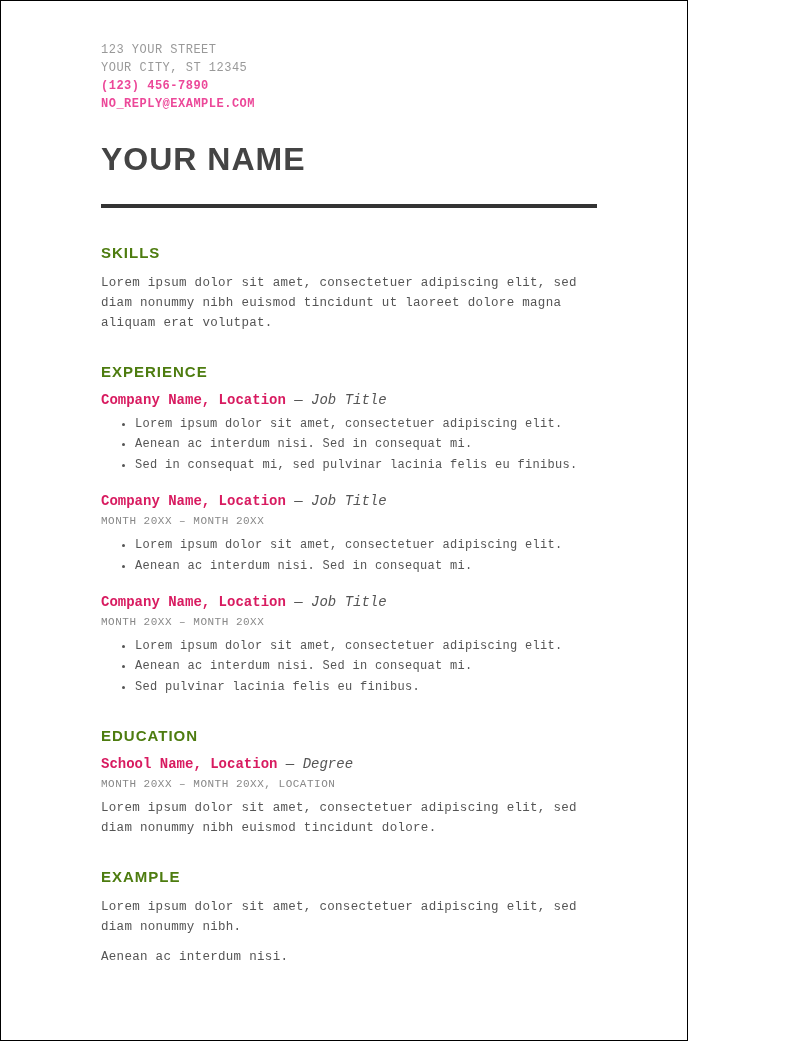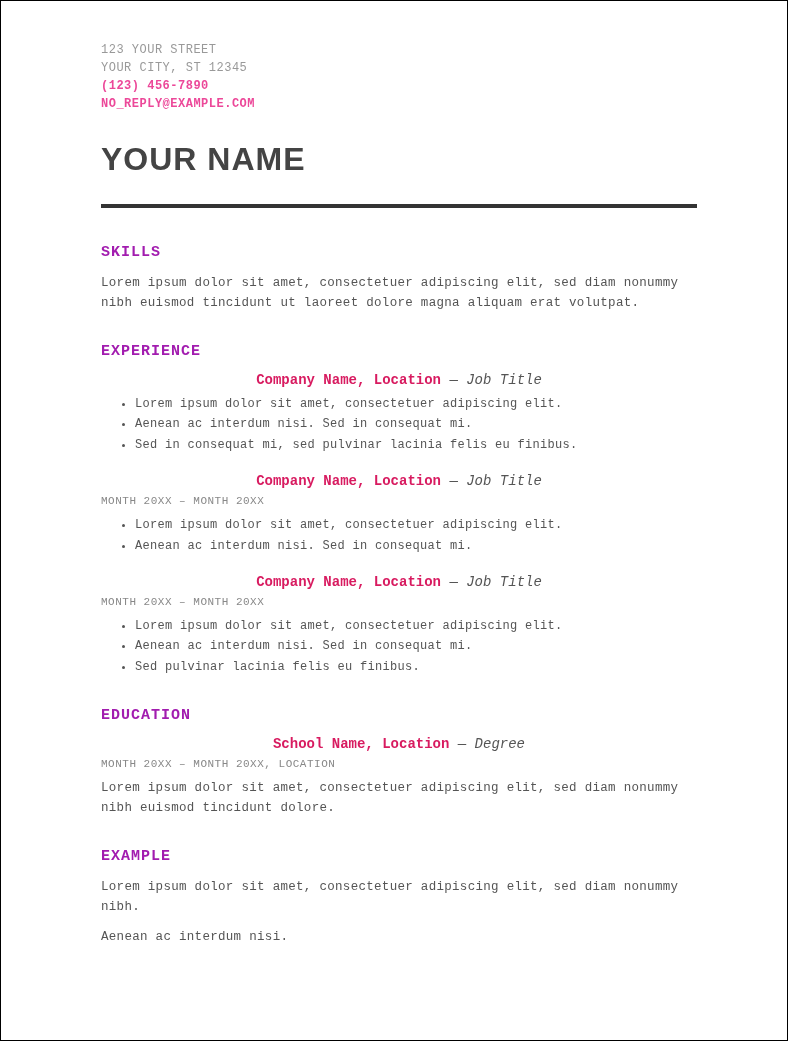--- a/index.html
+++ b/index.html
@@ -2,21 +2,21 @@
 <html><head>
   <meta charset="utf-8">
   <style>
     * { margin: 0; padding: 0; box-sizing: border-box; }
     body {
       background: #fff;
       font-family: 'Courier New', Courier, monospace;
       color: #333;
     }
     .page {
-      width: 788px;
+      width: 688px;
       height: 1041px;
       border: 1px solid #000;
       padding: 40px 90px 40px 100px;
       position: relative;
     }
     .contact {
       margin-bottom: 28px;
     }
     .contact-line {
       font-size: 12px;
@@ -40,41 +40,40 @@
     }
     .thick-rule {
       border: none;
       border-top: 4px solid #333;
       margin-bottom: 36px;
     }
     .section {
       margin-bottom: 30px;
     }
     .section-heading {
-      font-family: Liberation Mono, monospace;
+      font-family: Liberation Sans, sans-serif;
       font-stretch: condensed;
       font-size: 15px;
       font-weight: 700;
       letter-spacing: 1px;
-      color: #a21caf;
+      color: #4d7c0f;
       margin-bottom: 12px;
     }
     .body-text {
       font-size: 12.5px;
       line-height: 1.6;
       color: #555;
       letter-spacing: 0.3px;
     }
     .entry {
       margin-bottom: 18px;
     }
     .entry-heading {
       font-size: 14px;
       margin-bottom: 6px;
-      text-align: center;
     }
     .entry-org {
       color: #d81b60;
       font-weight: bold;
     }
     .entry-dash {
       color: #555;
       font-style: italic;
     }
     .entry-title {

